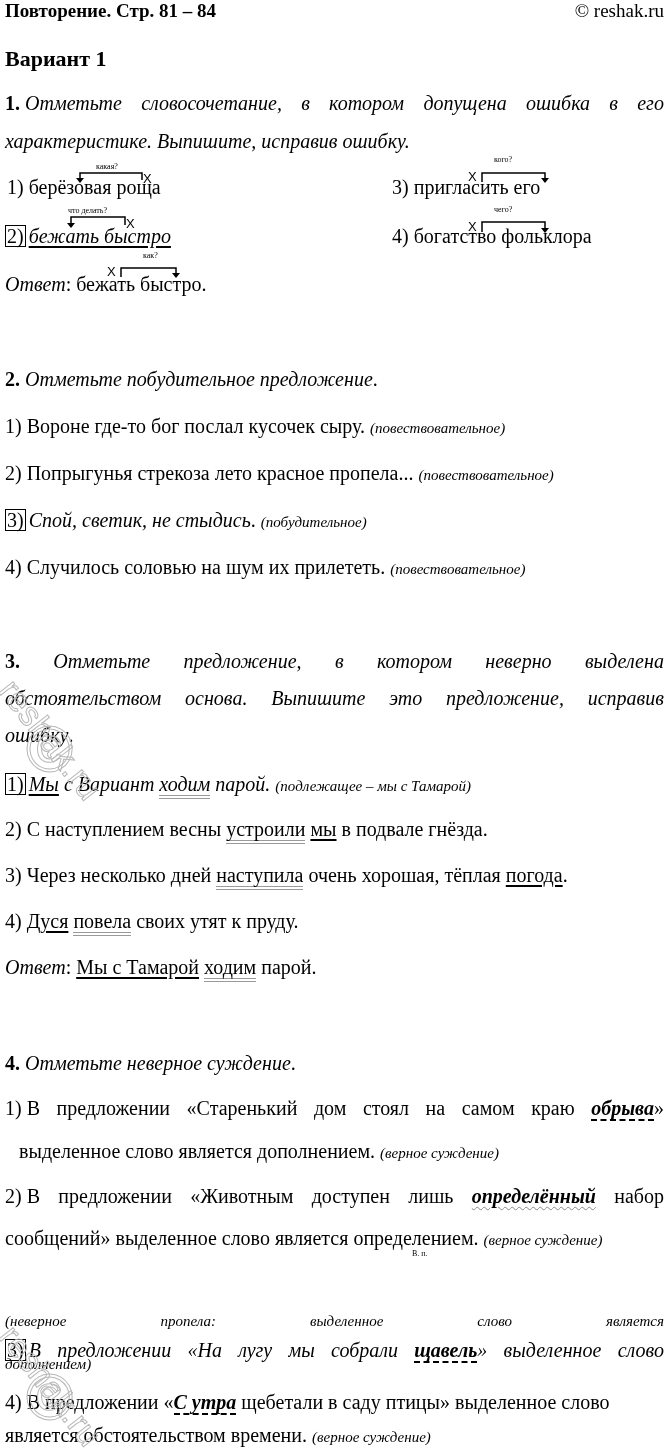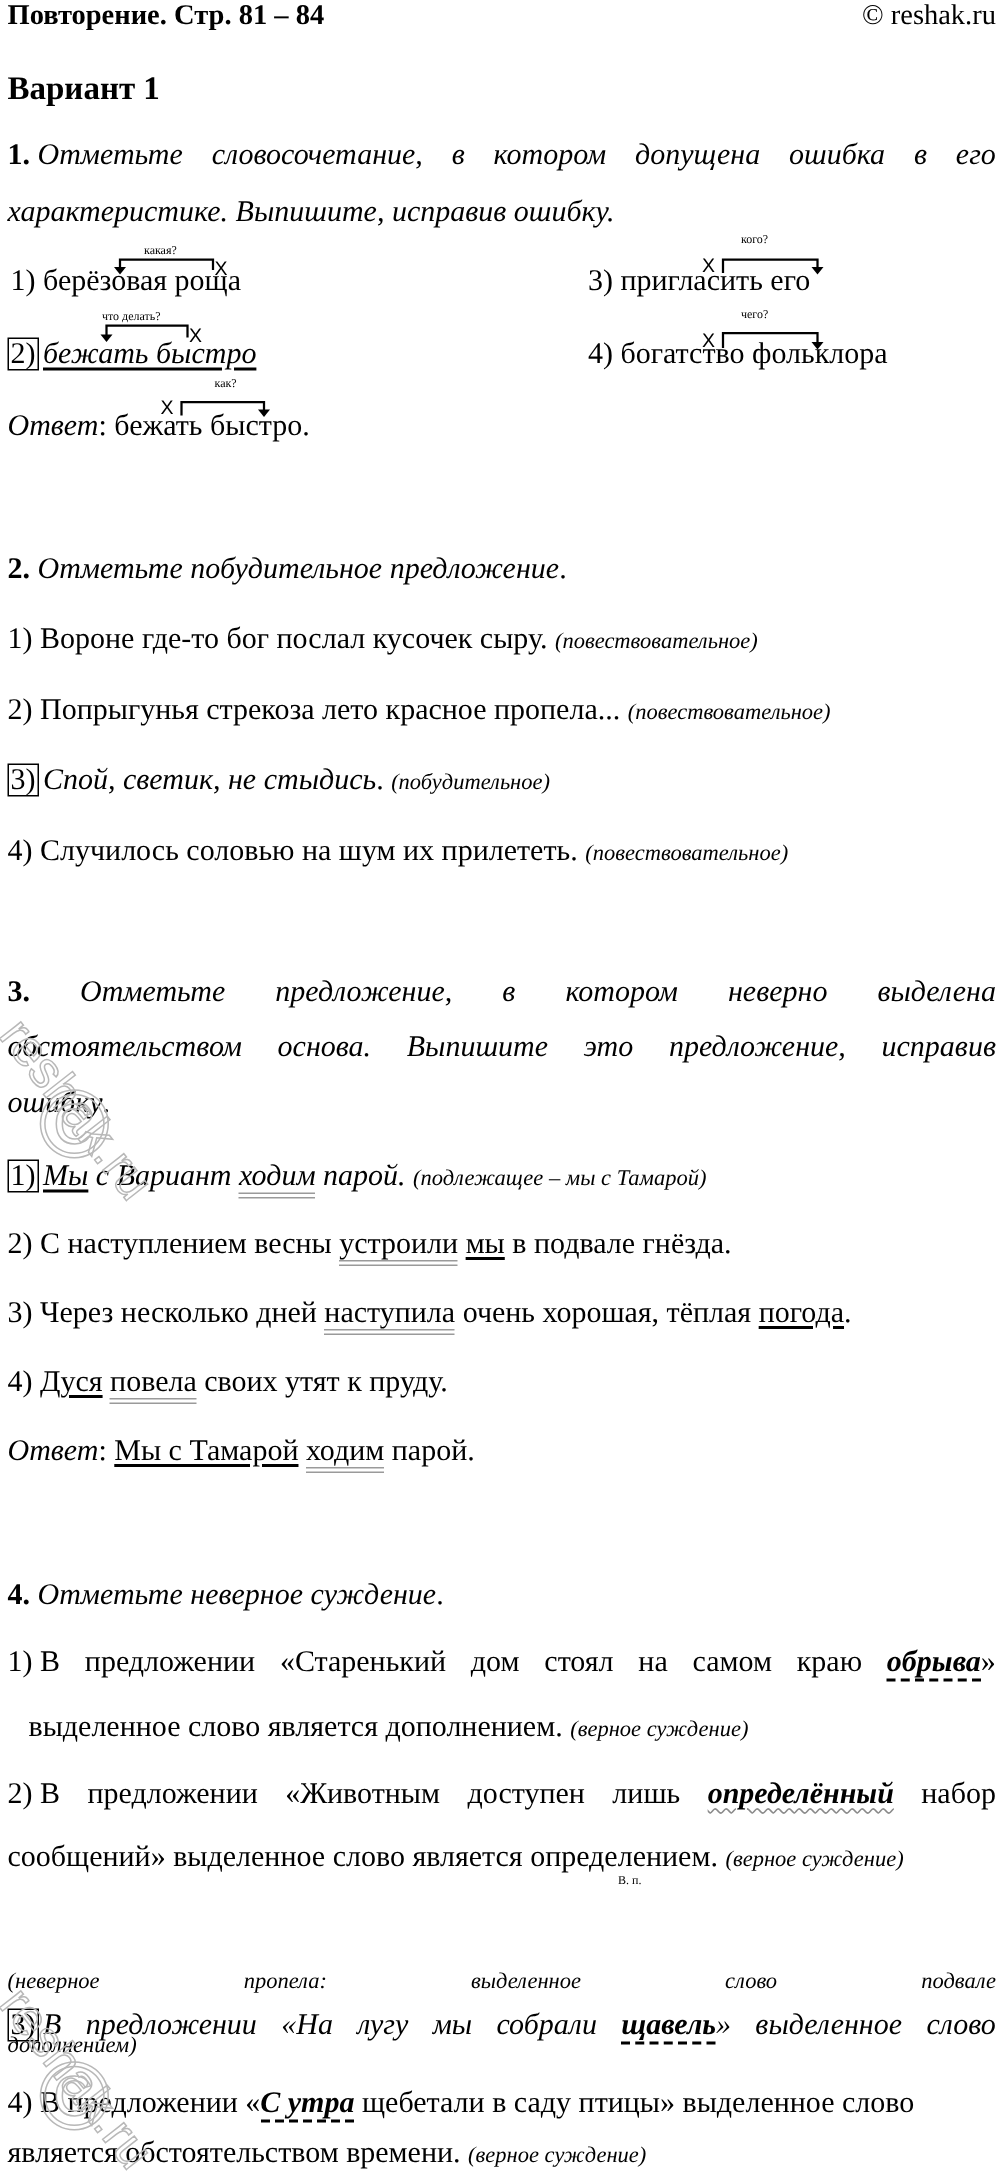--- a/index.html
+++ b/index.html
@@ -204,21 +204,21 @@
     <span>выделенное</span>
     <span>слово</span>
   </div>
 </div>
 <div class="abs i" style="top:1313px;left:5px;">
   <div class="justify-line">
     <span class="note">(неверное</span>
     <span class="note">пропела:</span>
     <span class="note">выделенное</span>
     <span class="note">слово</span>
-    <span class="note">подвале</span>
+    <span class="note">является</span>
   </div>
 </div>
 <div class="abs note" style="top:1356px;left:5px;">дополнением)</div>
 
 <div class="abs" style="top:1391px;left:5px;">
   <span>4)</span> <span>В предложении «</span><span class="b i dash">С утра</span><span> щебетали в саду птицы» выделенное слово</span>
 </div>
 <div class="abs" style="top:1424px;left:5px;">
   <span>является обстоятельством времени.</span> <span class="note">(верное суждение)</span>
 </div>

